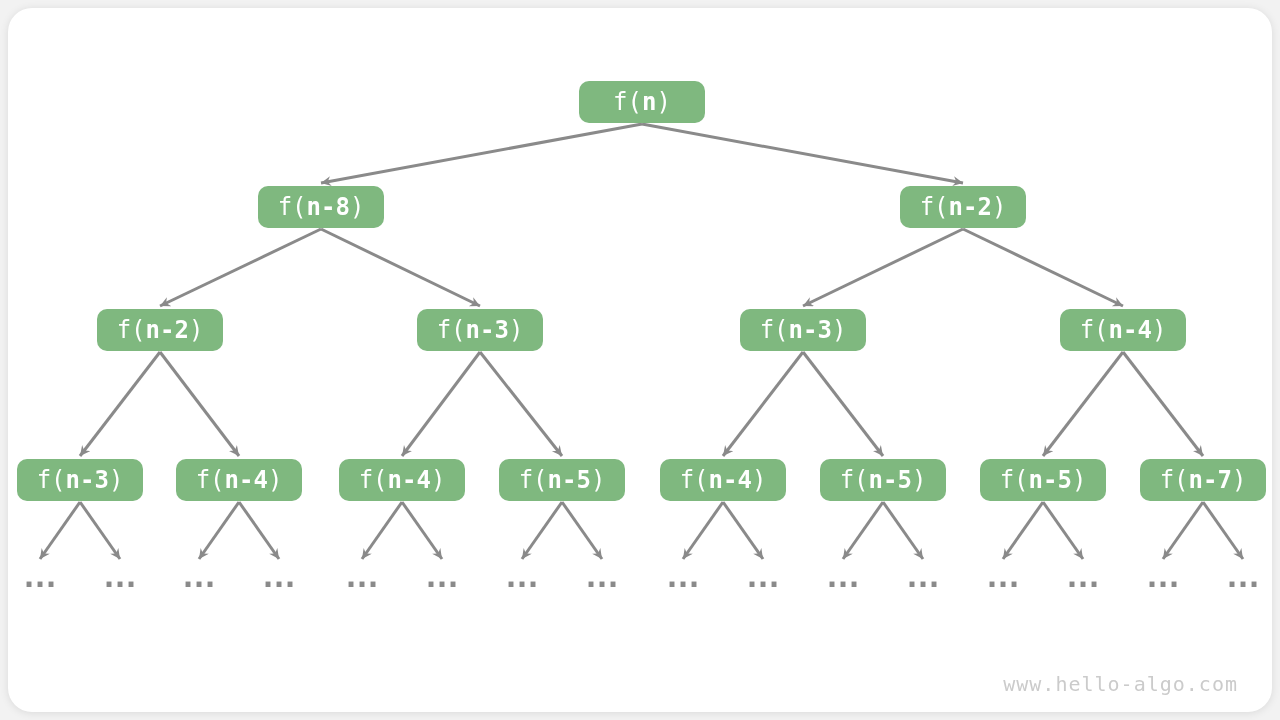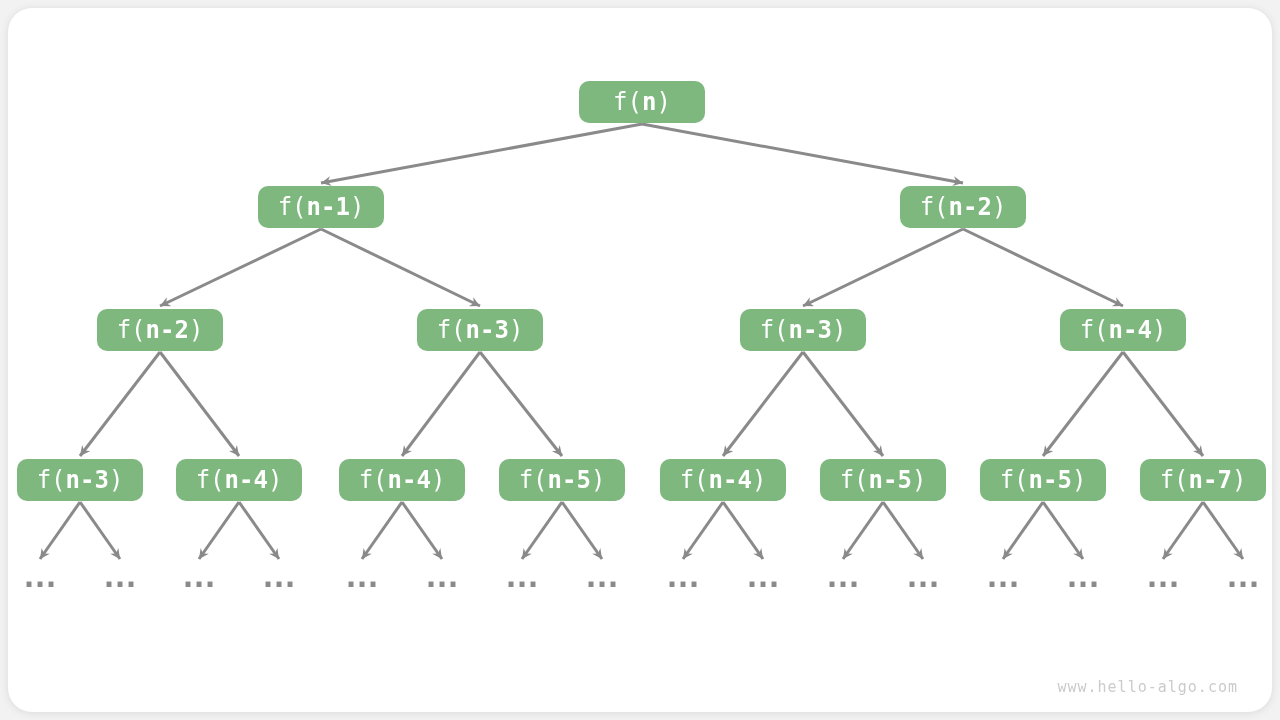--- a/index.html
+++ b/index.html
@@ -51,21 +51,21 @@
     font-size: 30px;
     font-weight: bold;
     letter-spacing: -7px;
     text-indent: -7px;
     line-height: 30px;
   }
   .watermark {
     position: absolute;
     right: 42px; bottom: 24px;
     color: #CBCBCB;
-    font-size: 15px;
+    font-size: 20px;
     z-index: 3;
     letter-spacing: 1px;
   }
 </style>
 </head>
 <body>
 
 <div class="card"></div>
 
 <svg id="edges-svg" width="1280" height="720" viewBox="0 0 1280 720" xmlns="http://www.w3.org/2000/svg">
@@ -103,21 +103,21 @@
       <line x1="883" y1="502" x2="923" y2="559" stroke="#8A8A8A" stroke-width="3" marker-end="url(#arrowhead)"></line>
       <line x1="1043" y1="502" x2="1003" y2="559" stroke="#8A8A8A" stroke-width="3" marker-end="url(#arrowhead)"></line>
       <line x1="1043" y1="502" x2="1083" y2="559" stroke="#8A8A8A" stroke-width="3" marker-end="url(#arrowhead)"></line>
       <line x1="1203" y1="502" x2="1163" y2="559" stroke="#8A8A8A" stroke-width="3" marker-end="url(#arrowhead)"></line>
       <line x1="1203" y1="502" x2="1243" y2="559" stroke="#8A8A8A" stroke-width="3" marker-end="url(#arrowhead)"></line>
     </g>
 </svg>
 
 <div id="nodes-layer">
     <div class="node" style="left: 579px; top: 81px; background: rgb(127, 184, 127); color: rgb(255, 255, 255);"><span>f(</span><span class="arg">n</span><span>)</span></div>
-    <div class="node" style="left: 258px; top: 186px; background: rgb(127, 184, 127); color: rgb(255, 255, 255);"><span>f(</span><span class="arg">n-1</span><span>)</span></div>
+    <div class="node" style="left: 258px; top: 186px; background: rgb(127, 184, 127); color: rgb(255, 255, 255);"><span>f(</span><span class="arg">n-8</span><span>)</span></div>
     <div class="node" style="left: 900px; top: 186px; background: rgb(127, 184, 127); color: rgb(255, 255, 255);"><span>f(</span><span class="arg">n-2</span><span>)</span></div>
     <div class="node" style="left: 97px; top: 309px; background: rgb(127, 184, 127); color: rgb(255, 255, 255);"><span>f(</span><span class="arg">n-2</span><span>)</span></div>
     <div class="node" style="left: 417px; top: 309px; background: rgb(127, 184, 127); color: rgb(255, 255, 255);"><span>f(</span><span class="arg">n-3</span><span>)</span></div>
     <div class="node" style="left: 740px; top: 309px; background: rgb(127, 184, 127); color: rgb(255, 255, 255);"><span>f(</span><span class="arg">n-3</span><span>)</span></div>
     <div class="node" style="left: 1060px; top: 309px; background: rgb(127, 184, 127); color: rgb(255, 255, 255);"><span>f(</span><span class="arg">n-4</span><span>)</span></div>
     <div class="node" style="left: 17px; top: 459px; background: rgb(127, 184, 127); color: rgb(255, 255, 255);"><span>f(</span><span class="arg">n-3</span><span>)</span></div>
     <div class="node" style="left: 176px; top: 459px; background: rgb(127, 184, 127); color: rgb(255, 255, 255);"><span>f(</span><span class="arg">n-4</span><span>)</span></div>
     <div class="node" style="left: 339px; top: 459px; background: rgb(127, 184, 127); color: rgb(255, 255, 255);"><span>f(</span><span class="arg">n-4</span><span>)</span></div>
     <div class="node" style="left: 499px; top: 459px; background: rgb(127, 184, 127); color: rgb(255, 255, 255);"><span>f(</span><span class="arg">n-5</span><span>)</span></div>
     <div class="node" style="left: 660px; top: 459px; background: rgb(127, 184, 127); color: rgb(255, 255, 255);"><span>f(</span><span class="arg">n-4</span><span>)</span></div>

